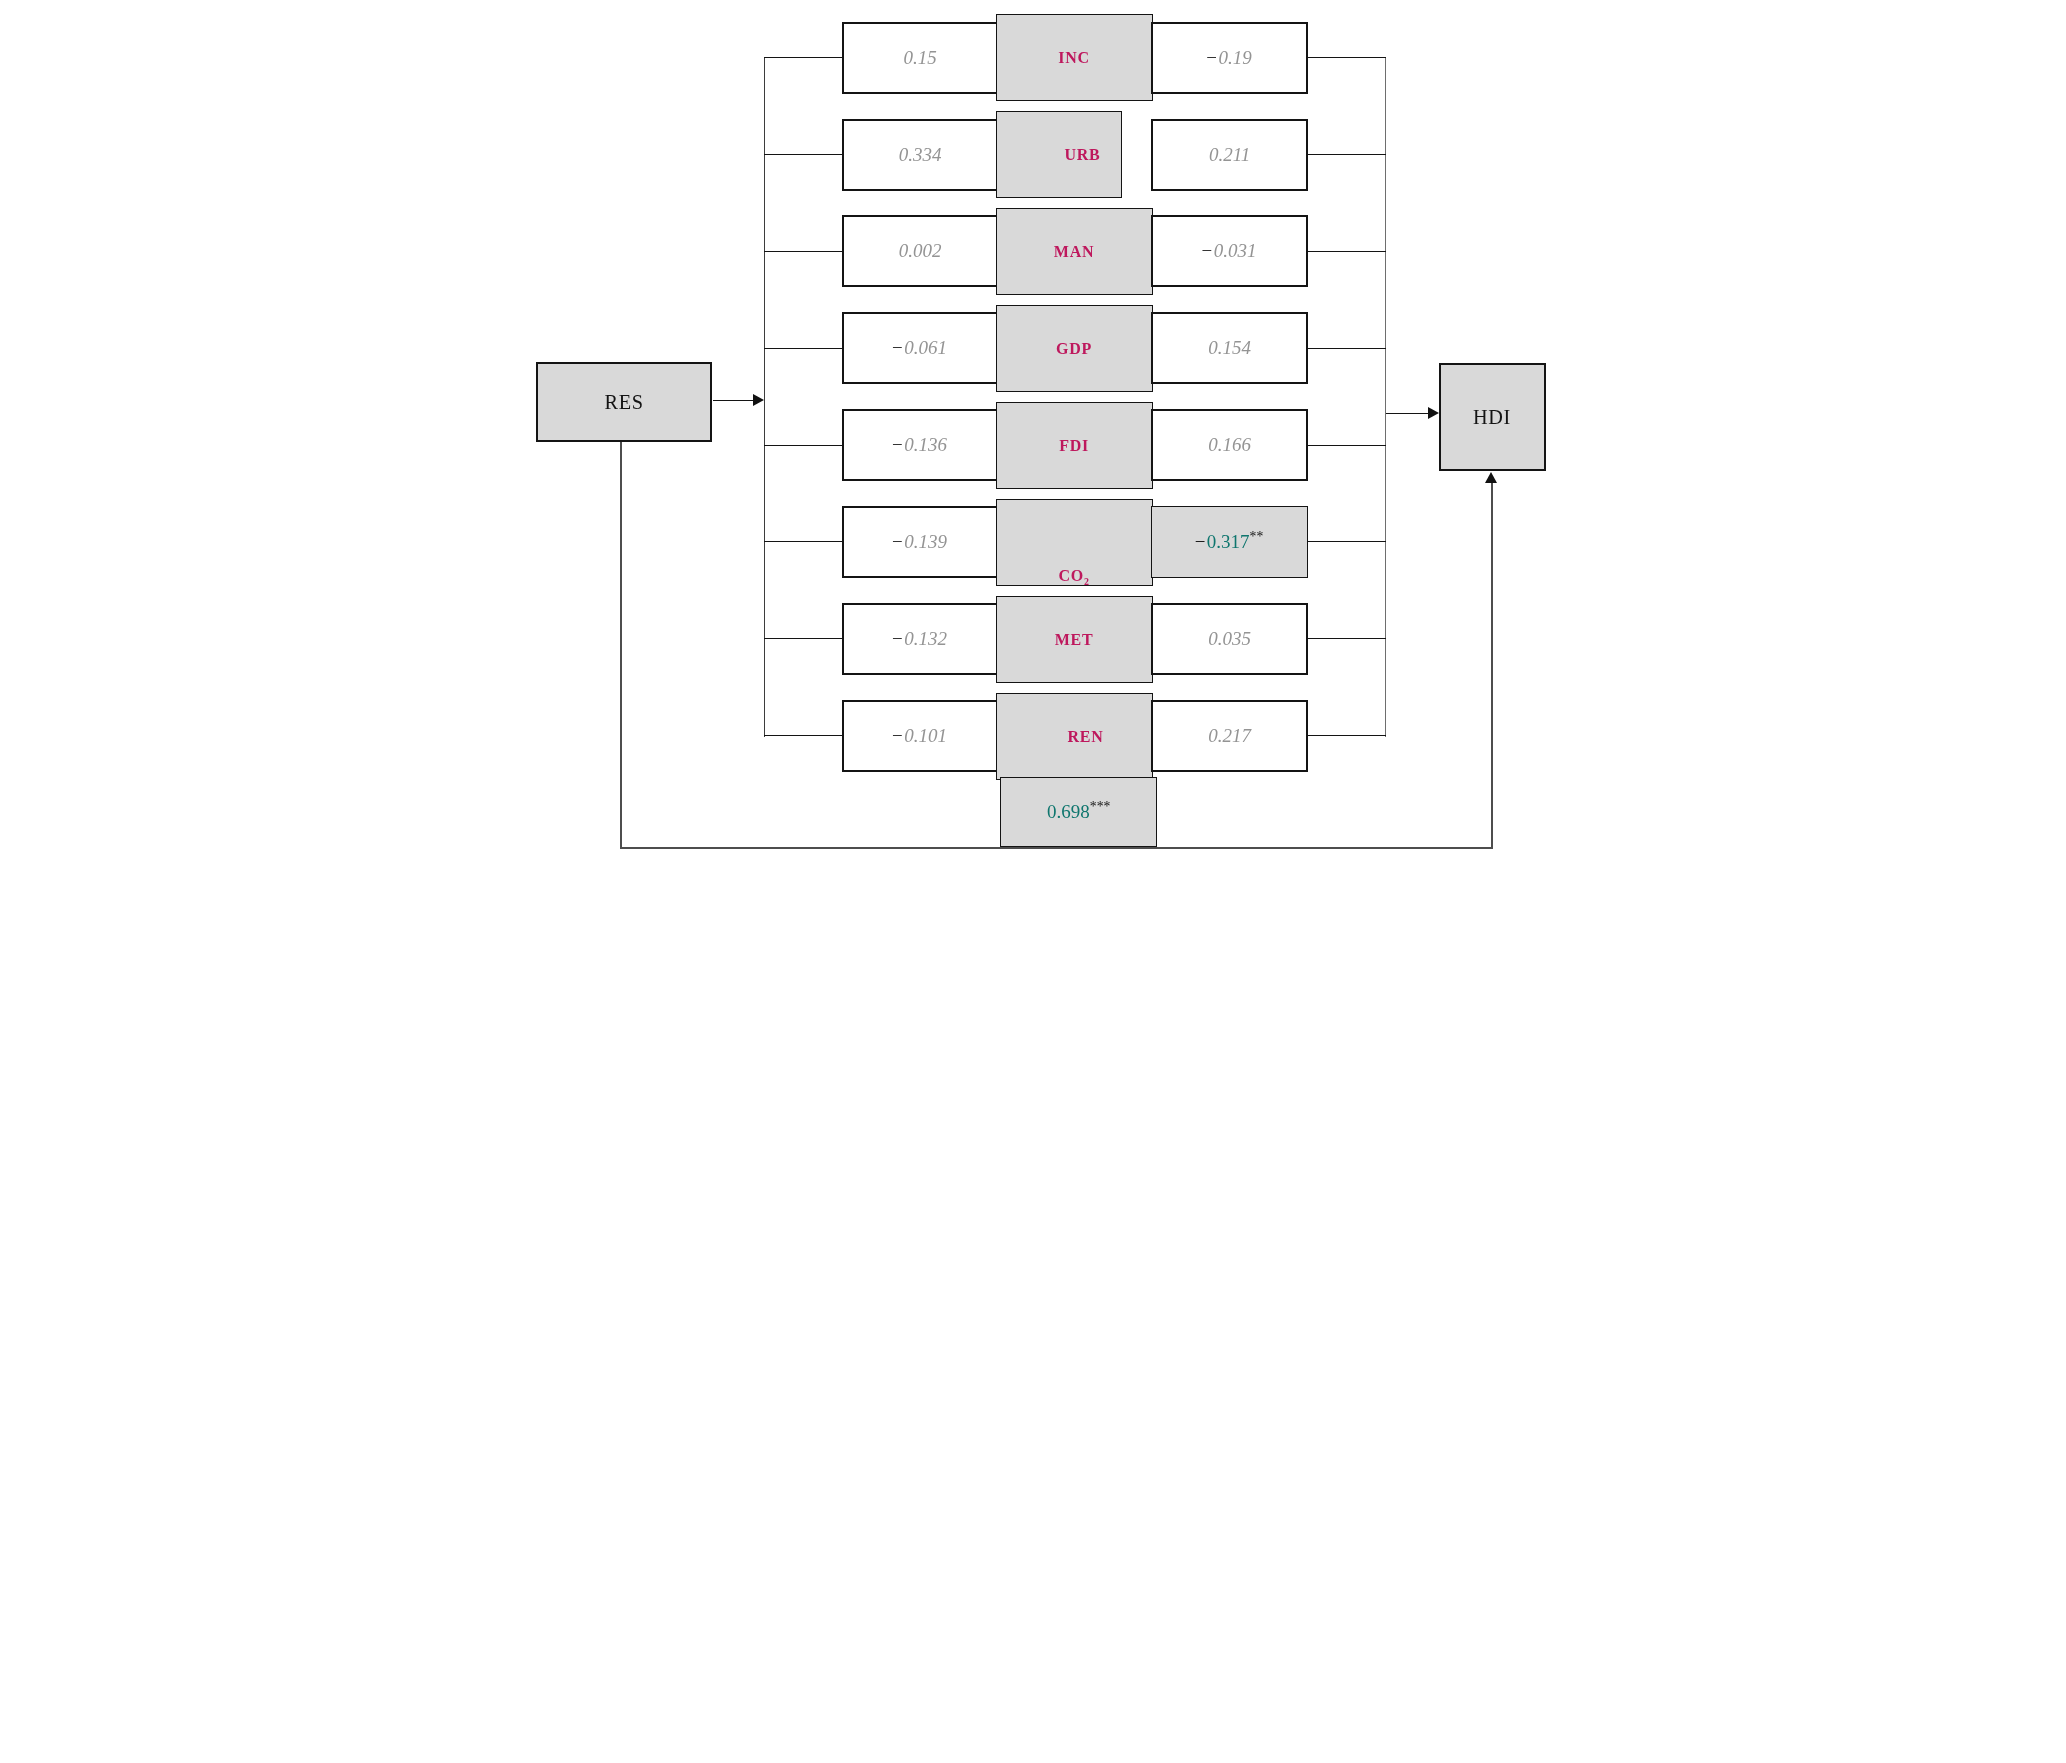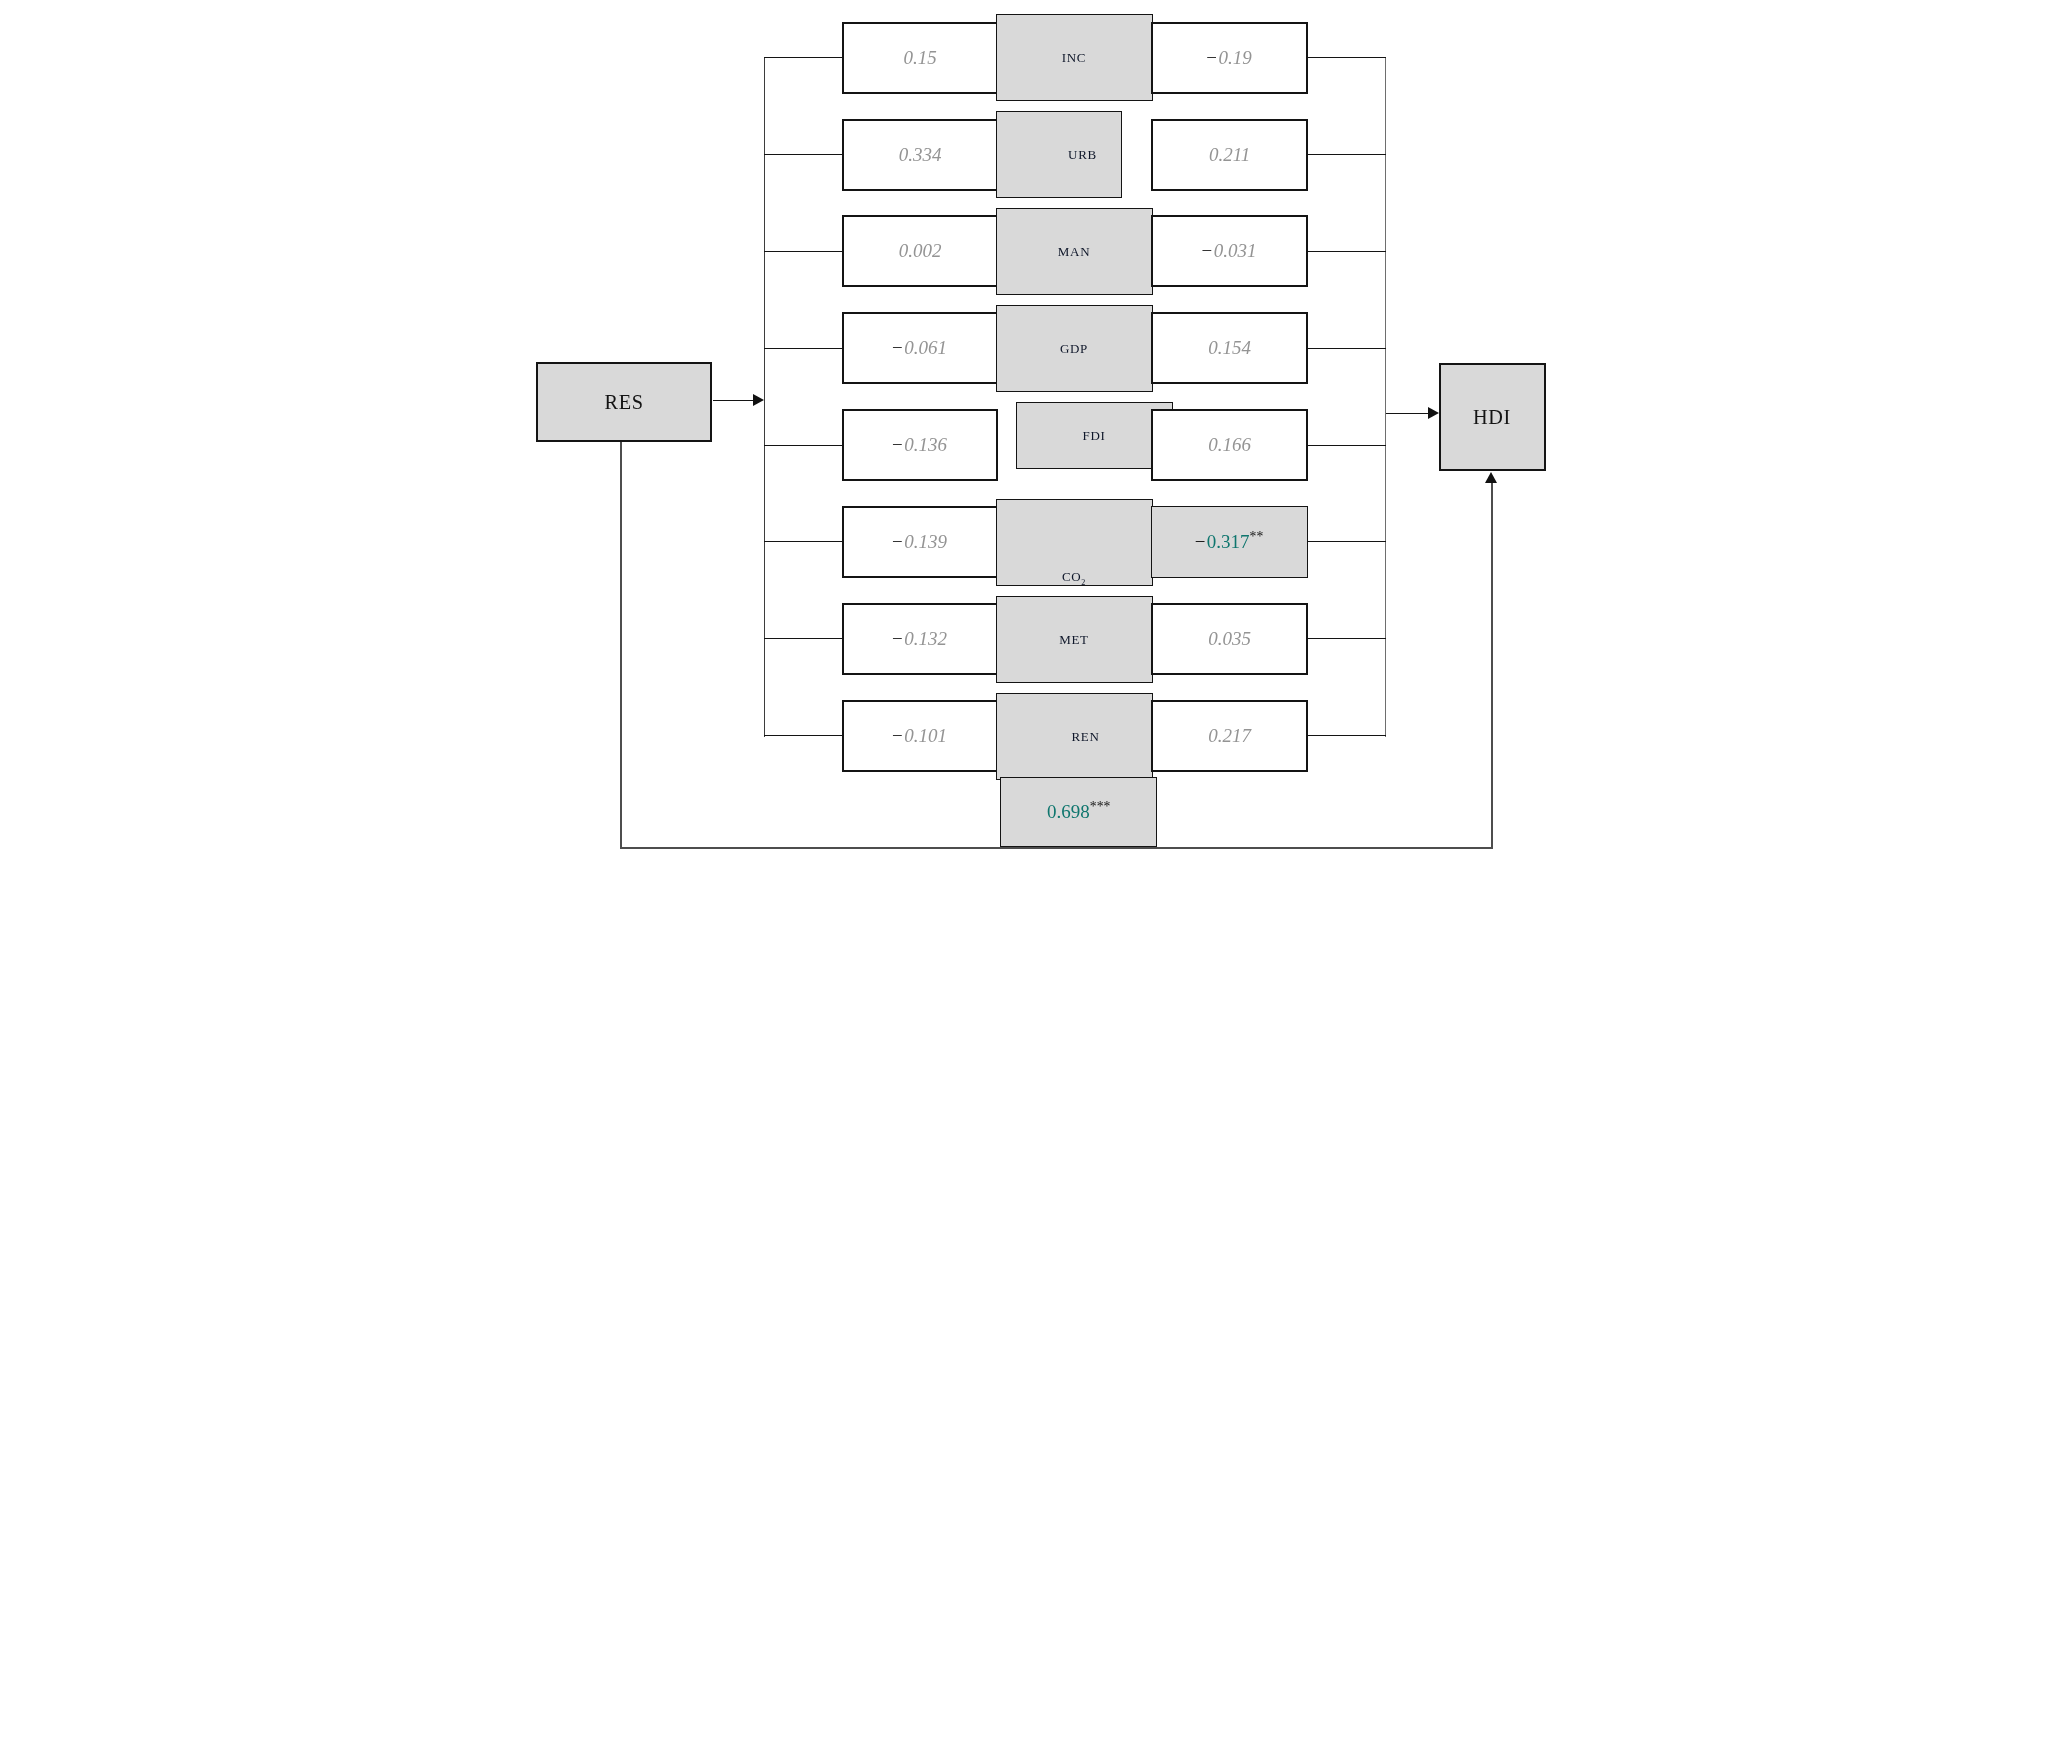--- a/index.html
+++ b/index.html
@@ -21,21 +21,21 @@
   .gbox{
     background:#d9d9d9;
     border:1.4px solid #141414;
   }
   .node{
     background:#d9d9d9;
     border:2px solid #141414;
     font-size:20.3px;color:#141414;
     letter-spacing:0.7px;
   }
-  .mlabel{font-size:13px;color:#0f172a;letter-spacing:0.7px;}
+  .mlabel{font-size:16px;color:#be185d;letter-spacing:0.7px;font-weight:bold;}
   .mlabel sub{font-size:0.62em;line-height:0;}
   .coef{font-size:19px;}
   .coef .sign{color:#2a2a2a;font-style:normal;margin-right:1.4px;}
   .coef .num{color:#949494;font-style:italic;}
   .coef .stars{font-size:0.72em;vertical-align:super;line-height:0;}
   .coef-strong .sign{color:#111;}
   .coef-strong .num{color:#0f766e;font-style:normal;}
   .coef-strong .stars{color:#111;}
   .line{position:absolute;background:#141414;}
   .stub{height:1.4px;}
@@ -122,21 +122,21 @@
   </div>
   <div class="box coef" style="left:634px;top:312px;width:157px;height:72px;">
     <span><span class="sign"></span><span class="num">0.154</span><span class="stars"></span></span>
   </div>
 
   <div class="line stub" style="left:247px;top:445px;width:79px;"></div>
   <div class="line stub" style="left:790px;top:445px;width:79px;"></div>
   <div class="box coef" style="left:325px;top:409px;width:156px;height:72px;">
     <span><span class="sign">−</span><span class="num">0.136</span><span class="stars"></span></span>
   </div>
-  <div class="box gbox mlabel" style="left:479px;top:402px;width:157px;height:67px;margin-left:20px;">
+  <div class="box gbox mlabel" style="left:479px;top:402px;width:157px;height:87px;">
     <span><span>FDI</span><sub></sub></span>
   </div>
   <div class="box coef" style="left:634px;top:409px;width:157px;height:72px;">
     <span><span class="sign"></span><span class="num">0.166</span><span class="stars"></span></span>
   </div>
 
   <div class="line stub" style="left:247px;top:541px;width:79px;"></div>
   <div class="line stub" style="left:790px;top:541px;width:79px;"></div>
   <div class="box coef" style="left:325px;top:506px;width:156px;height:72px;">
     <span><span class="sign">−</span><span class="num">0.139</span><span class="stars"></span></span>

